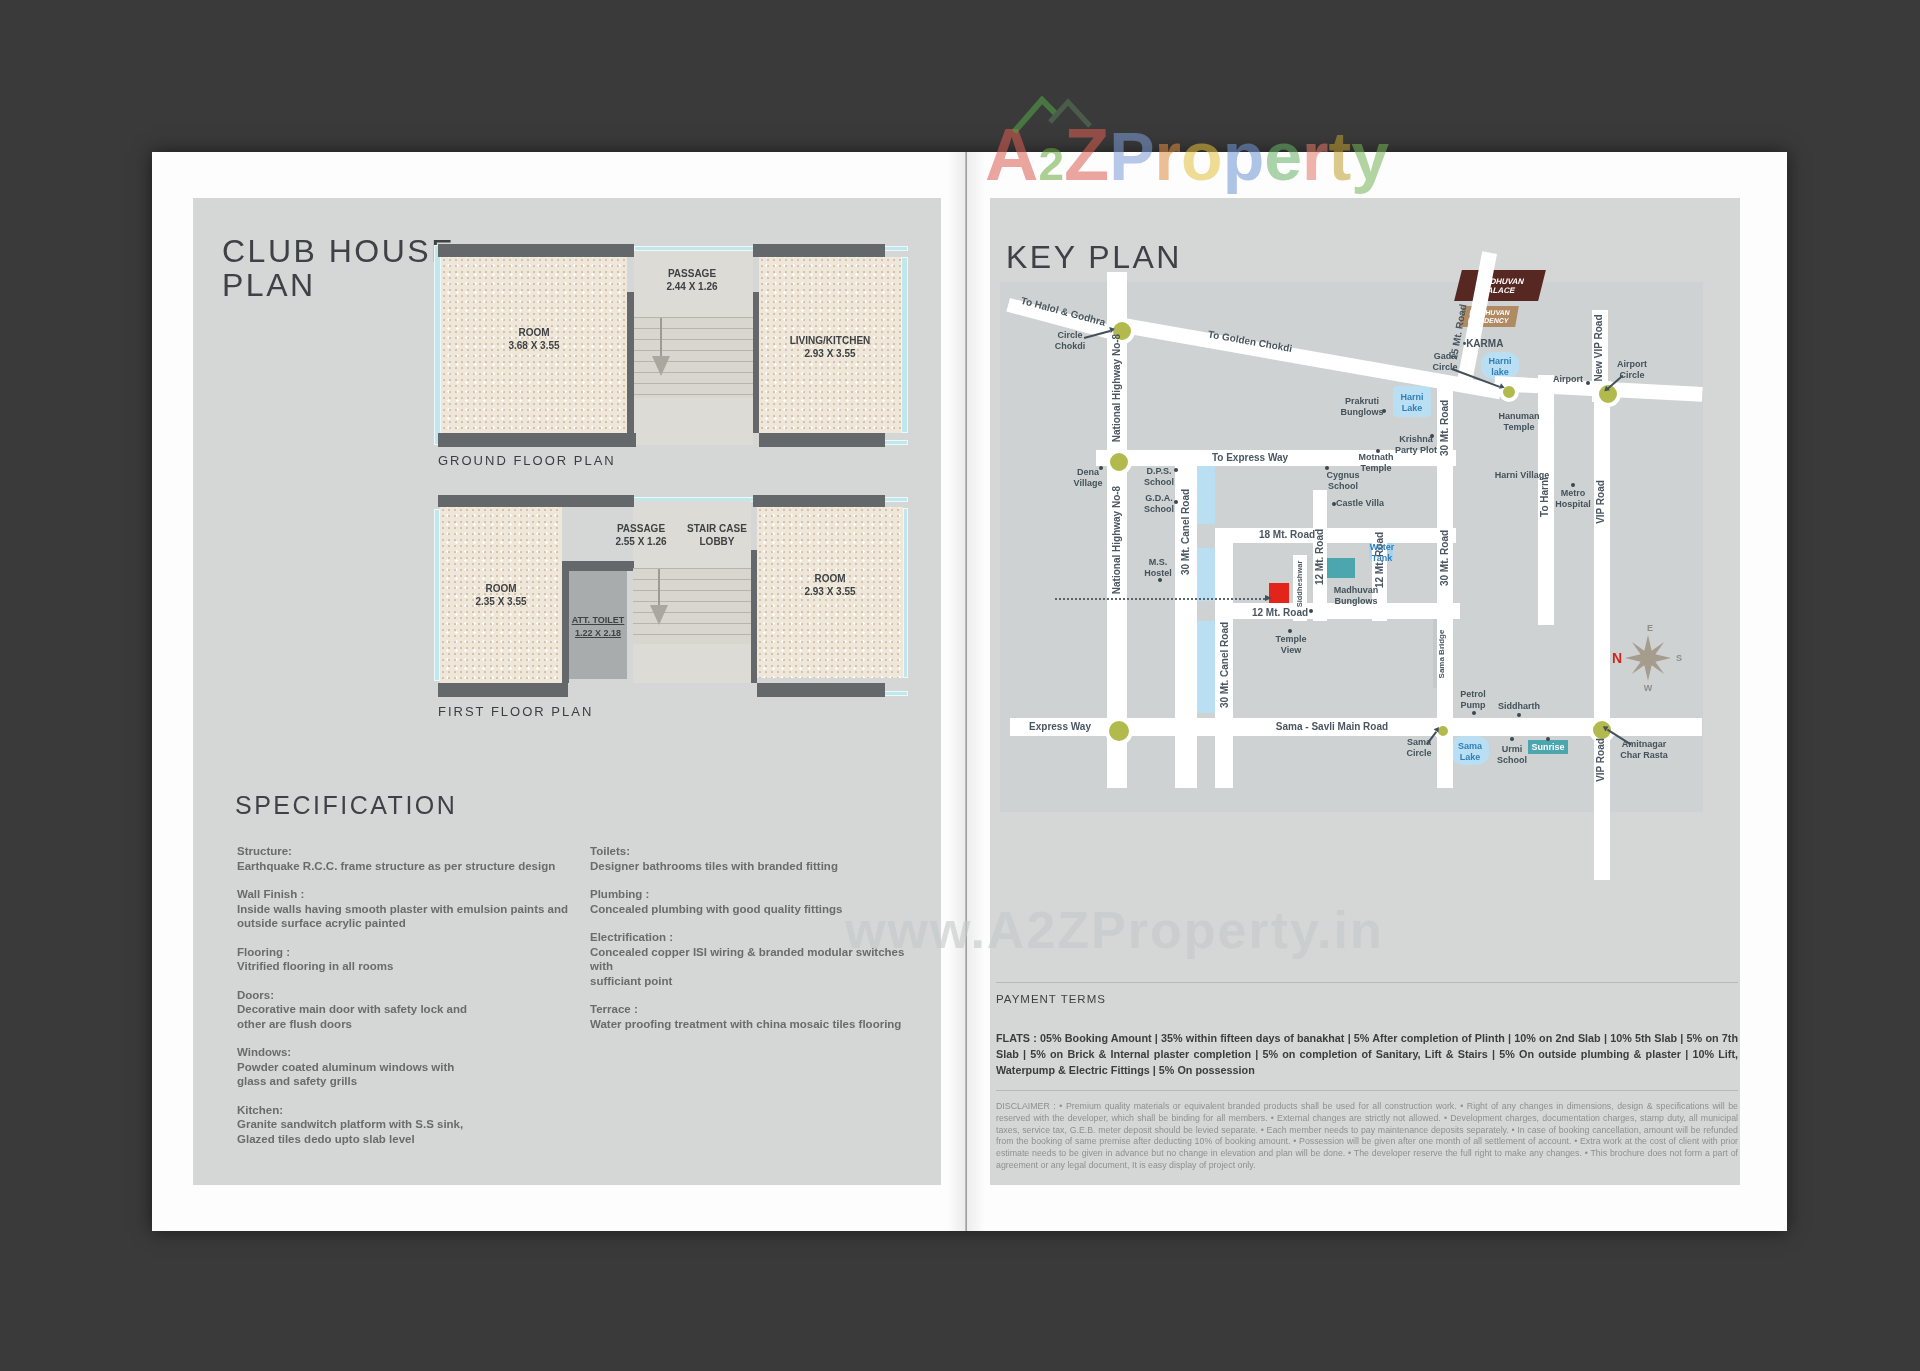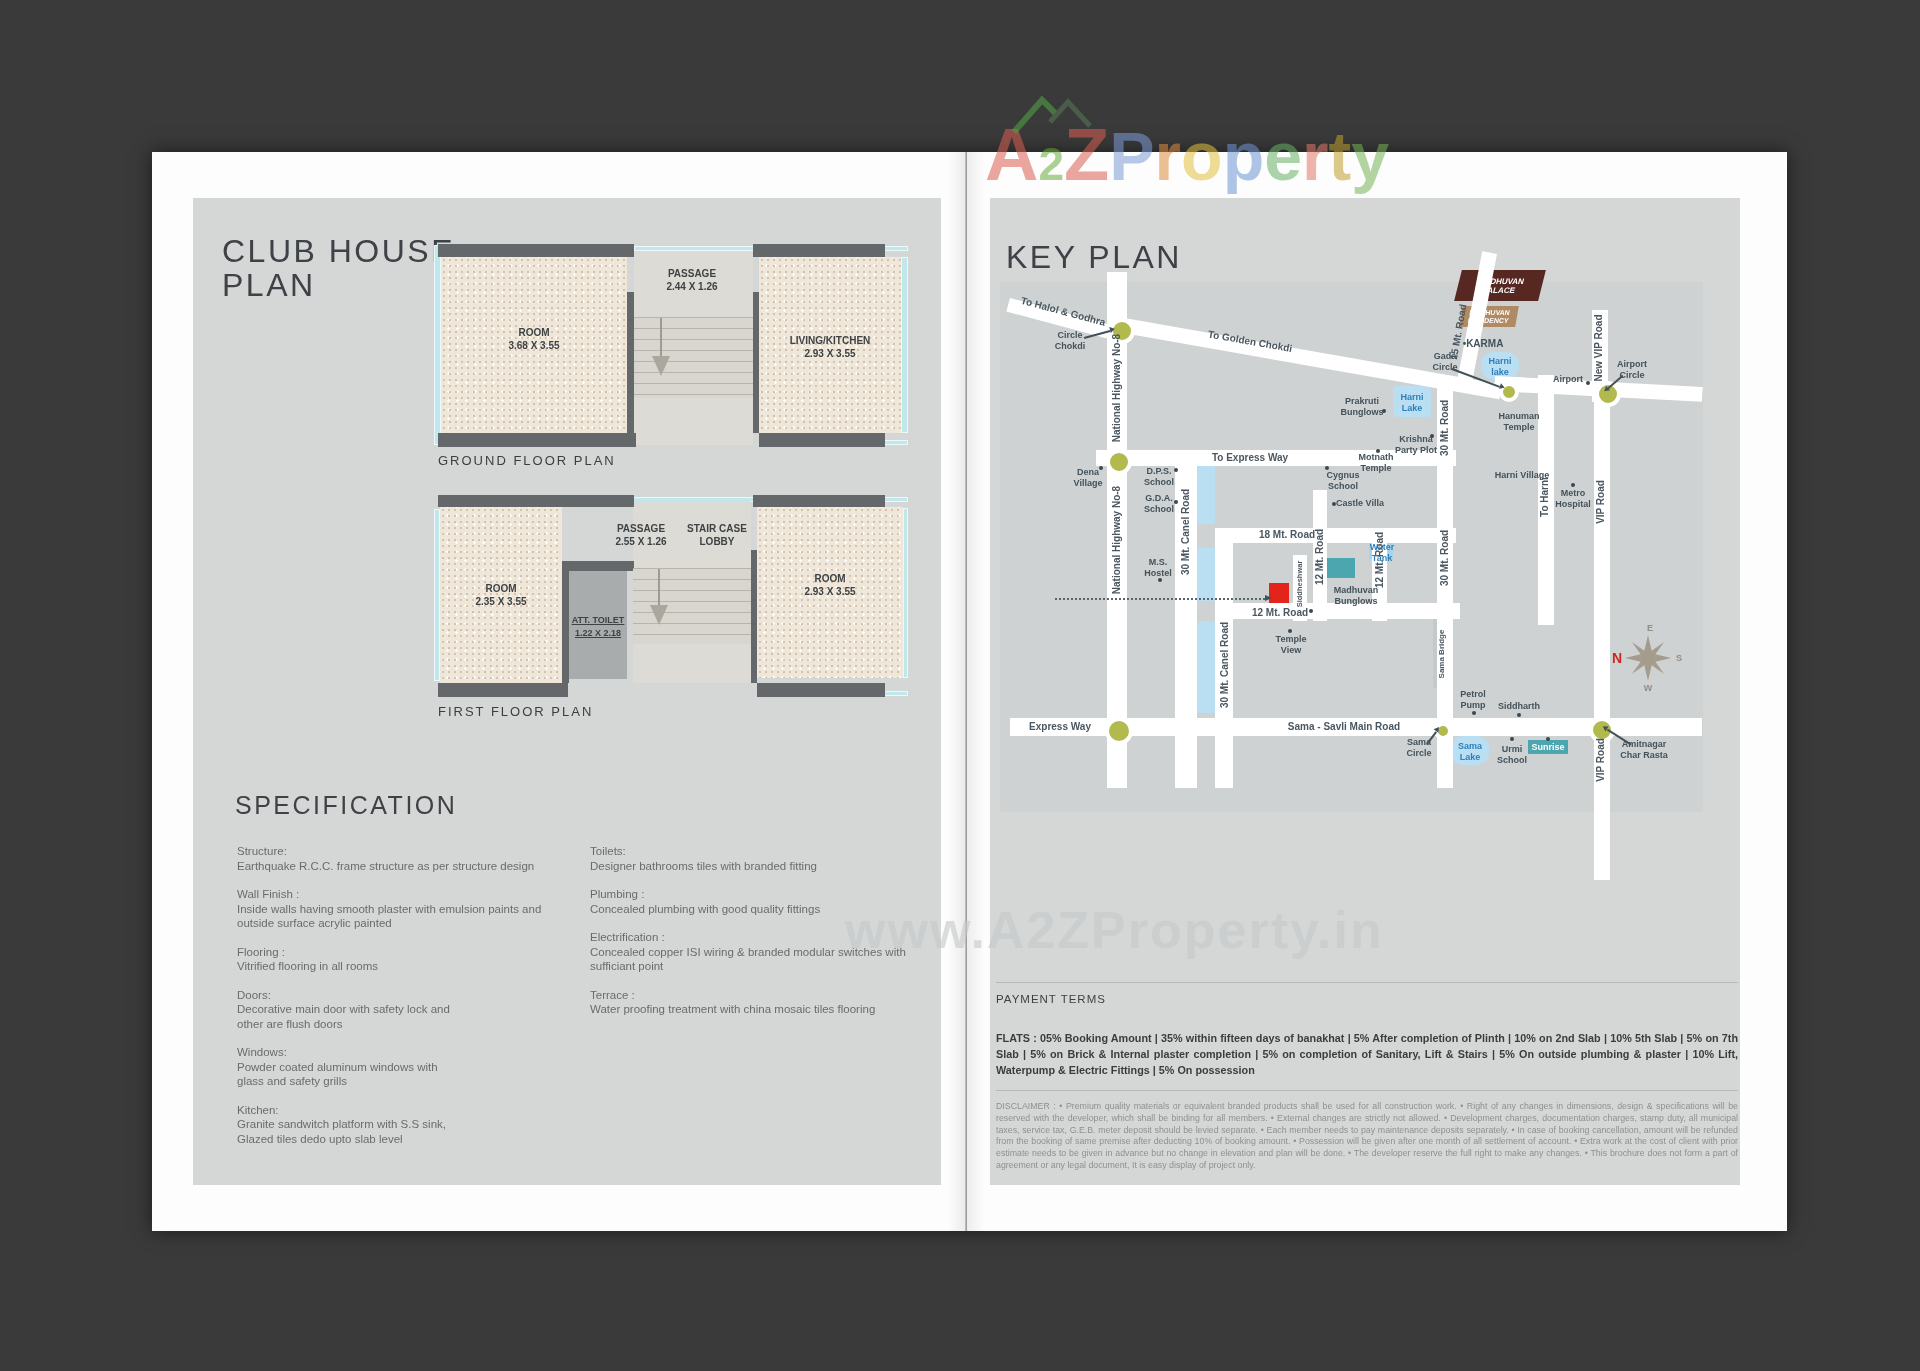--- a/index.html
+++ b/index.html
@@ -18,21 +18,21 @@
   .cy{position:absolute;background:#bfe7ec;box-shadow:inset 0 0 0 1px rgba(255,255,255,.7);}
   .pass{position:absolute;background:#dcdbd5;}
   .toilet{position:absolute;background:#a9acac;}
   .stair{position:absolute;background:#d8d6cf;background-image:repeating-linear-gradient(180deg,#b6b4ab 0 1px,transparent 1px 11px);}
   .stair-line{position:absolute;background:#9d9b92;}
   .stair-tri{position:absolute;width:0;height:0;border-left:9px solid transparent;border-right:9px solid transparent;border-top:20px solid #aaa89e;}
   .plan-label{position:absolute;font-size:10px;font-weight:bold;color:#3f4245;text-align:center;line-height:13px;white-space:pre-line;transform:translate(-50%,-50%);}
   
   .spec-col{position:absolute;width:340px;}
   .spec-item{margin-bottom:14px;}
-  .spec-label,.spec-text{font-size:11.5px;line-height:14.5px;color:#6b6b6b;white-space:pre-line;}
+  .spec-label,.spec-text{font-size:11.5px;line-height:14.5px;color:#6b6b6b;white-space:pre-line;font-weight:bold;}
   
   .map{position:absolute;}
   .road{position:absolute;background:#ffffff;}
   .mshape{position:absolute;display:flex;align-items:center;justify-content:center;text-align:center;font-weight:bold;white-space:pre-line;}
   .mlabel{position:absolute;font-weight:bold;color:#43525b;font-size:9px;line-height:10.5px;text-align:center;white-space:pre-line;transform:translate(-50%,-50%);}
   .mlabel.rl{font-size:10px;color:#4a5761;}
   .mlabel.blue{color:#2f80ba;}
   .mcircle{position:absolute;background:#b2ba4e;border:4px solid #ffffff;border-radius:50%;box-sizing:content-box;}
   .mdot{position:absolute;width:4px;height:4px;background:#3c4850;border-radius:50%;}
   .marrow{position:absolute;height:1.5px;background:#42505a;transform-origin:0 50%;}
@@ -265,21 +265,21 @@
           <div class="mlabel rl" style="left: 280px; top: 373px; transform: translate(-50%, -50%);">12 Mt. Road</div>
           <div class="mlabel rl" style="left: 445px; top: 188px; transform: translate(-50%, -50%) rotate(-90deg);">30 Mt. Road</div>
           <div class="mlabel rl" style="left: 445px; top: 318px; transform: translate(-50%, -50%) rotate(-90deg);">30 Mt. Road</div>
           <div class="mlabel rl" style="left: 442px; top: 414px; font-size: 8px; transform: translate(-50%, -50%) rotate(-90deg);">Sama Bridge</div>
           <div class="mlabel rl" style="left: 545px; top: 257px; transform: translate(-50%, -50%) rotate(-90deg);">To Harni</div>
           <div class="mlabel rl" style="left: 601px; top: 262px; transform: translate(-50%, -50%) rotate(-90deg);">VIP Road</div>
           <div class="mlabel rl" style="left: 601px; top: 520px; transform: translate(-50%, -50%) rotate(-90deg);">VIP Road</div>
           <div class="mlabel rl" style="left: 599px; top: 108px; transform: translate(-50%, -50%) rotate(-90deg);">New VIP Road</div>
           <div class="mlabel rl" style="left: 459px; top: 92px; transform: translate(-50%, -50%) rotate(-80deg);">15 Mt. Road</div>
           <div class="mlabel rl" style="left: 60px; top: 487px; transform: translate(-50%, -50%);">Express Way</div>
-          <div class="mlabel rl" style="left: 344px; top: 487px; transform: translate(-50%, -50%);">Sama - Savli Main Road</div>
+          <div class="mlabel rl" style="left: 332px; top: 487px; transform: translate(-50%, -50%);">Sama - Savli Main Road</div>
           <div class="mlabel" style="left: 70px; top: 100px; transform: translate(-50%, -50%);">Circle
 Chokdi</div>
           <div class="mlabel" style="left: 88px; top: 237px; transform: translate(-50%, -50%);">Dena
 Village</div>
           <div class="mlabel" style="left: 159px; top: 236px; transform: translate(-50%, -50%);">D.P.S.
 School</div>
           <div class="mlabel" style="left: 159px; top: 263px; transform: translate(-50%, -50%);">G.D.A.
 School</div>
           <div class="mlabel" style="left: 158px; top: 327px; transform: translate(-50%, -50%);">M.S.
 Hostel</div>

